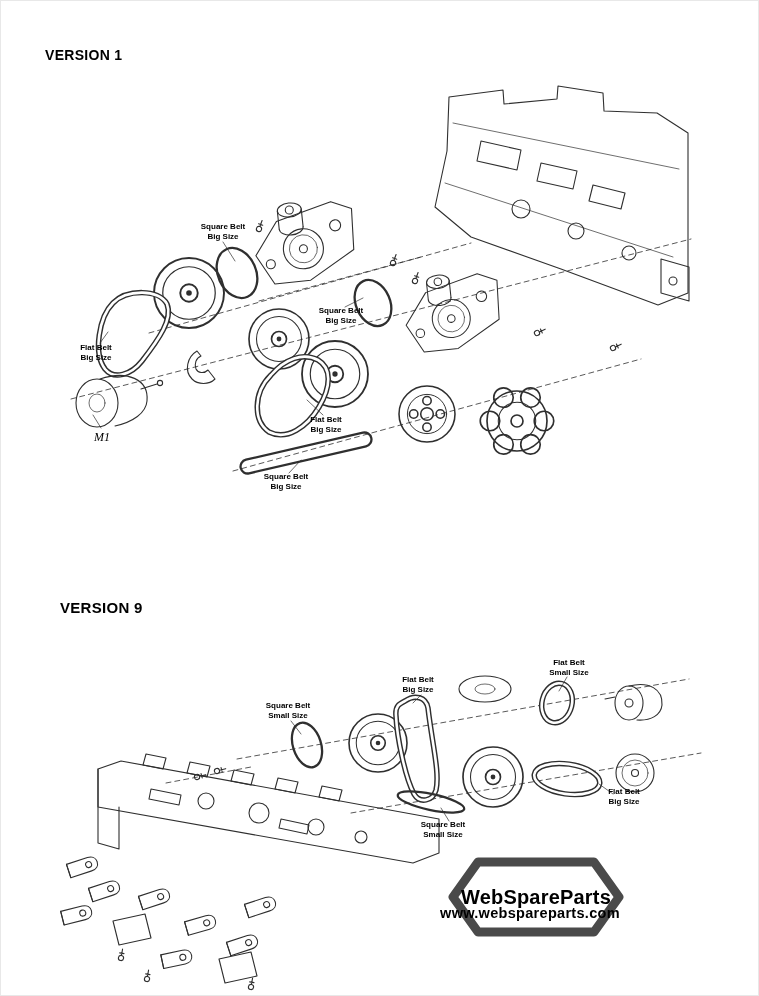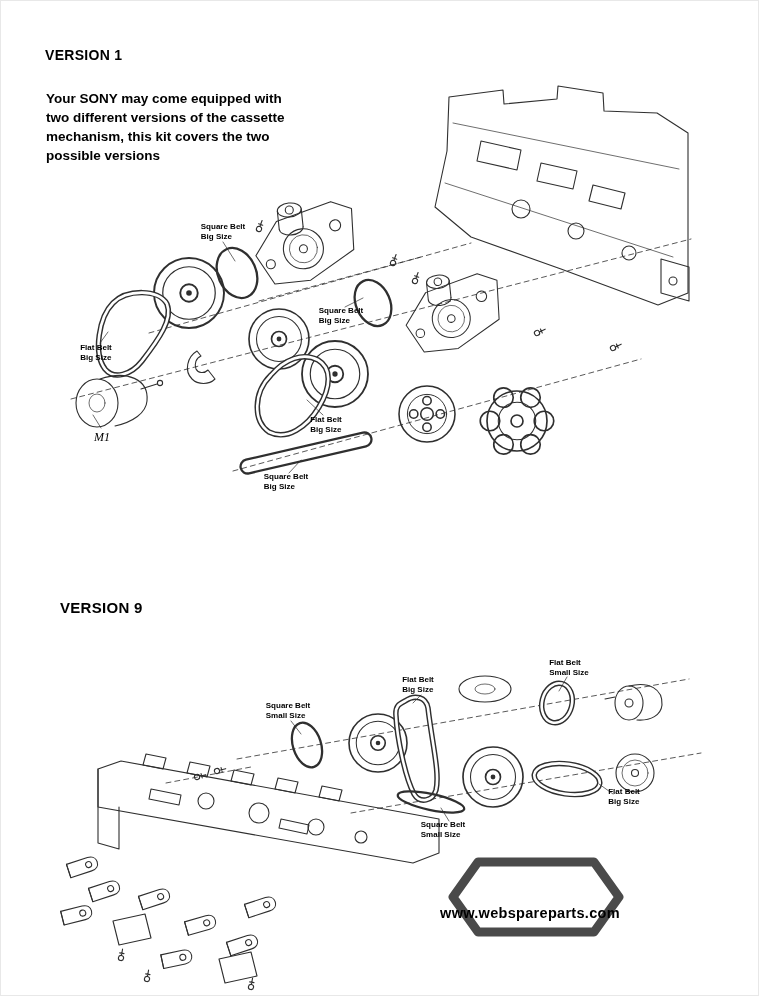--- a/index.html
+++ b/index.html
@@ -9,21 +9,21 @@
     font-family:"Liberation Sans", sans-serif; color:#000; overflow:hidden;
     border:1px solid #e8e8e8;
   }
   .heading { position:absolute; font-weight:bold; font-size:14px; letter-spacing:.3px; }
   .desc {
     position:absolute; left:45px; top:88px; width:310px;
     font-weight:bold; font-size:13.5px; line-height:1.42; white-space:pre-line;
   }
   .plabel {
     position:absolute; transform:translate(-50%,-50%);
-    font-size:8px; font-weight:bold; text-align:left; line-height:1.2;
+    font-size:8px; font-weight:bold; text-align:center; line-height:1.2;
     white-space:pre-line; color:#000;
   }
   .m1 {
     position:absolute; transform:translate(-50%,-50%);
     font-family:"Liberation Serif", serif; font-style:italic; font-size:12px;text-align:center;
   }
   .brand { position:absolute; transform:translate(-50%,-50%); font-weight:bold; font-size:20px; letter-spacing:.2px; }
   .url   { position:absolute; transform:translate(-50%,-50%); font-weight:bold; font-size:14.5px; letter-spacing:.3px; }
 
   svg.art { position:absolute; left:0; top:0; }
@@ -233,24 +233,20 @@
       <path class="lead" d="M566,676 L558,690"></path>
       <path class="lead" d="M448,820 L440,807"></path>
       <path class="lead" d="M612,793 L598,783"></path>
     </g>
 
     <polygon class="hex" points="452,896 477,861 593,861 618,896 593,931 477,931"></polygon>
   </svg>
 
   <div class="heading" style="left:44px; top:46px;">VERSION 1</div>
 
-  <div class="desc">Your SONY may come equipped with
-two different versions of the cassette
-mechanism, this kit covers the two
-possible versions</div>
 
   <div class="plabel" style="left:222px; top:231px;">Square Belt
 Big Size</div>
   <div class="plabel" style="left:95px; top:352px;">Flat Belt
 Big Size</div>
   <div class="plabel" style="left:340px; top:315px;">Square Belt
 Big Size</div>
   <div class="plabel" style="left:325px; top:424px;">Flat Belt
 Big Size</div>
   <div class="plabel" style="left:285px; top:481px;">Square Belt
@@ -263,15 +259,16 @@
 Small Size</div>
   <div class="plabel" style="left:417px; top:684px;">Flat Belt
 Big Size</div>
   <div class="plabel" style="left:568px; top:667px;">Flat Belt
 Small Size</div>
   <div class="plabel" style="left:442px; top:829px;">Square Belt
 Small Size</div>
   <div class="plabel" style="left:623px; top:796px;">Flat Belt
 Big Size</div>
 
+  <div class="brand" style="left:535px; top:896px;">WebSpareParts</div>
   <div class="url" style="left:529px; top:912px;">www.webspareparts.com</div>
 
 </div>
 
 </body></html>

